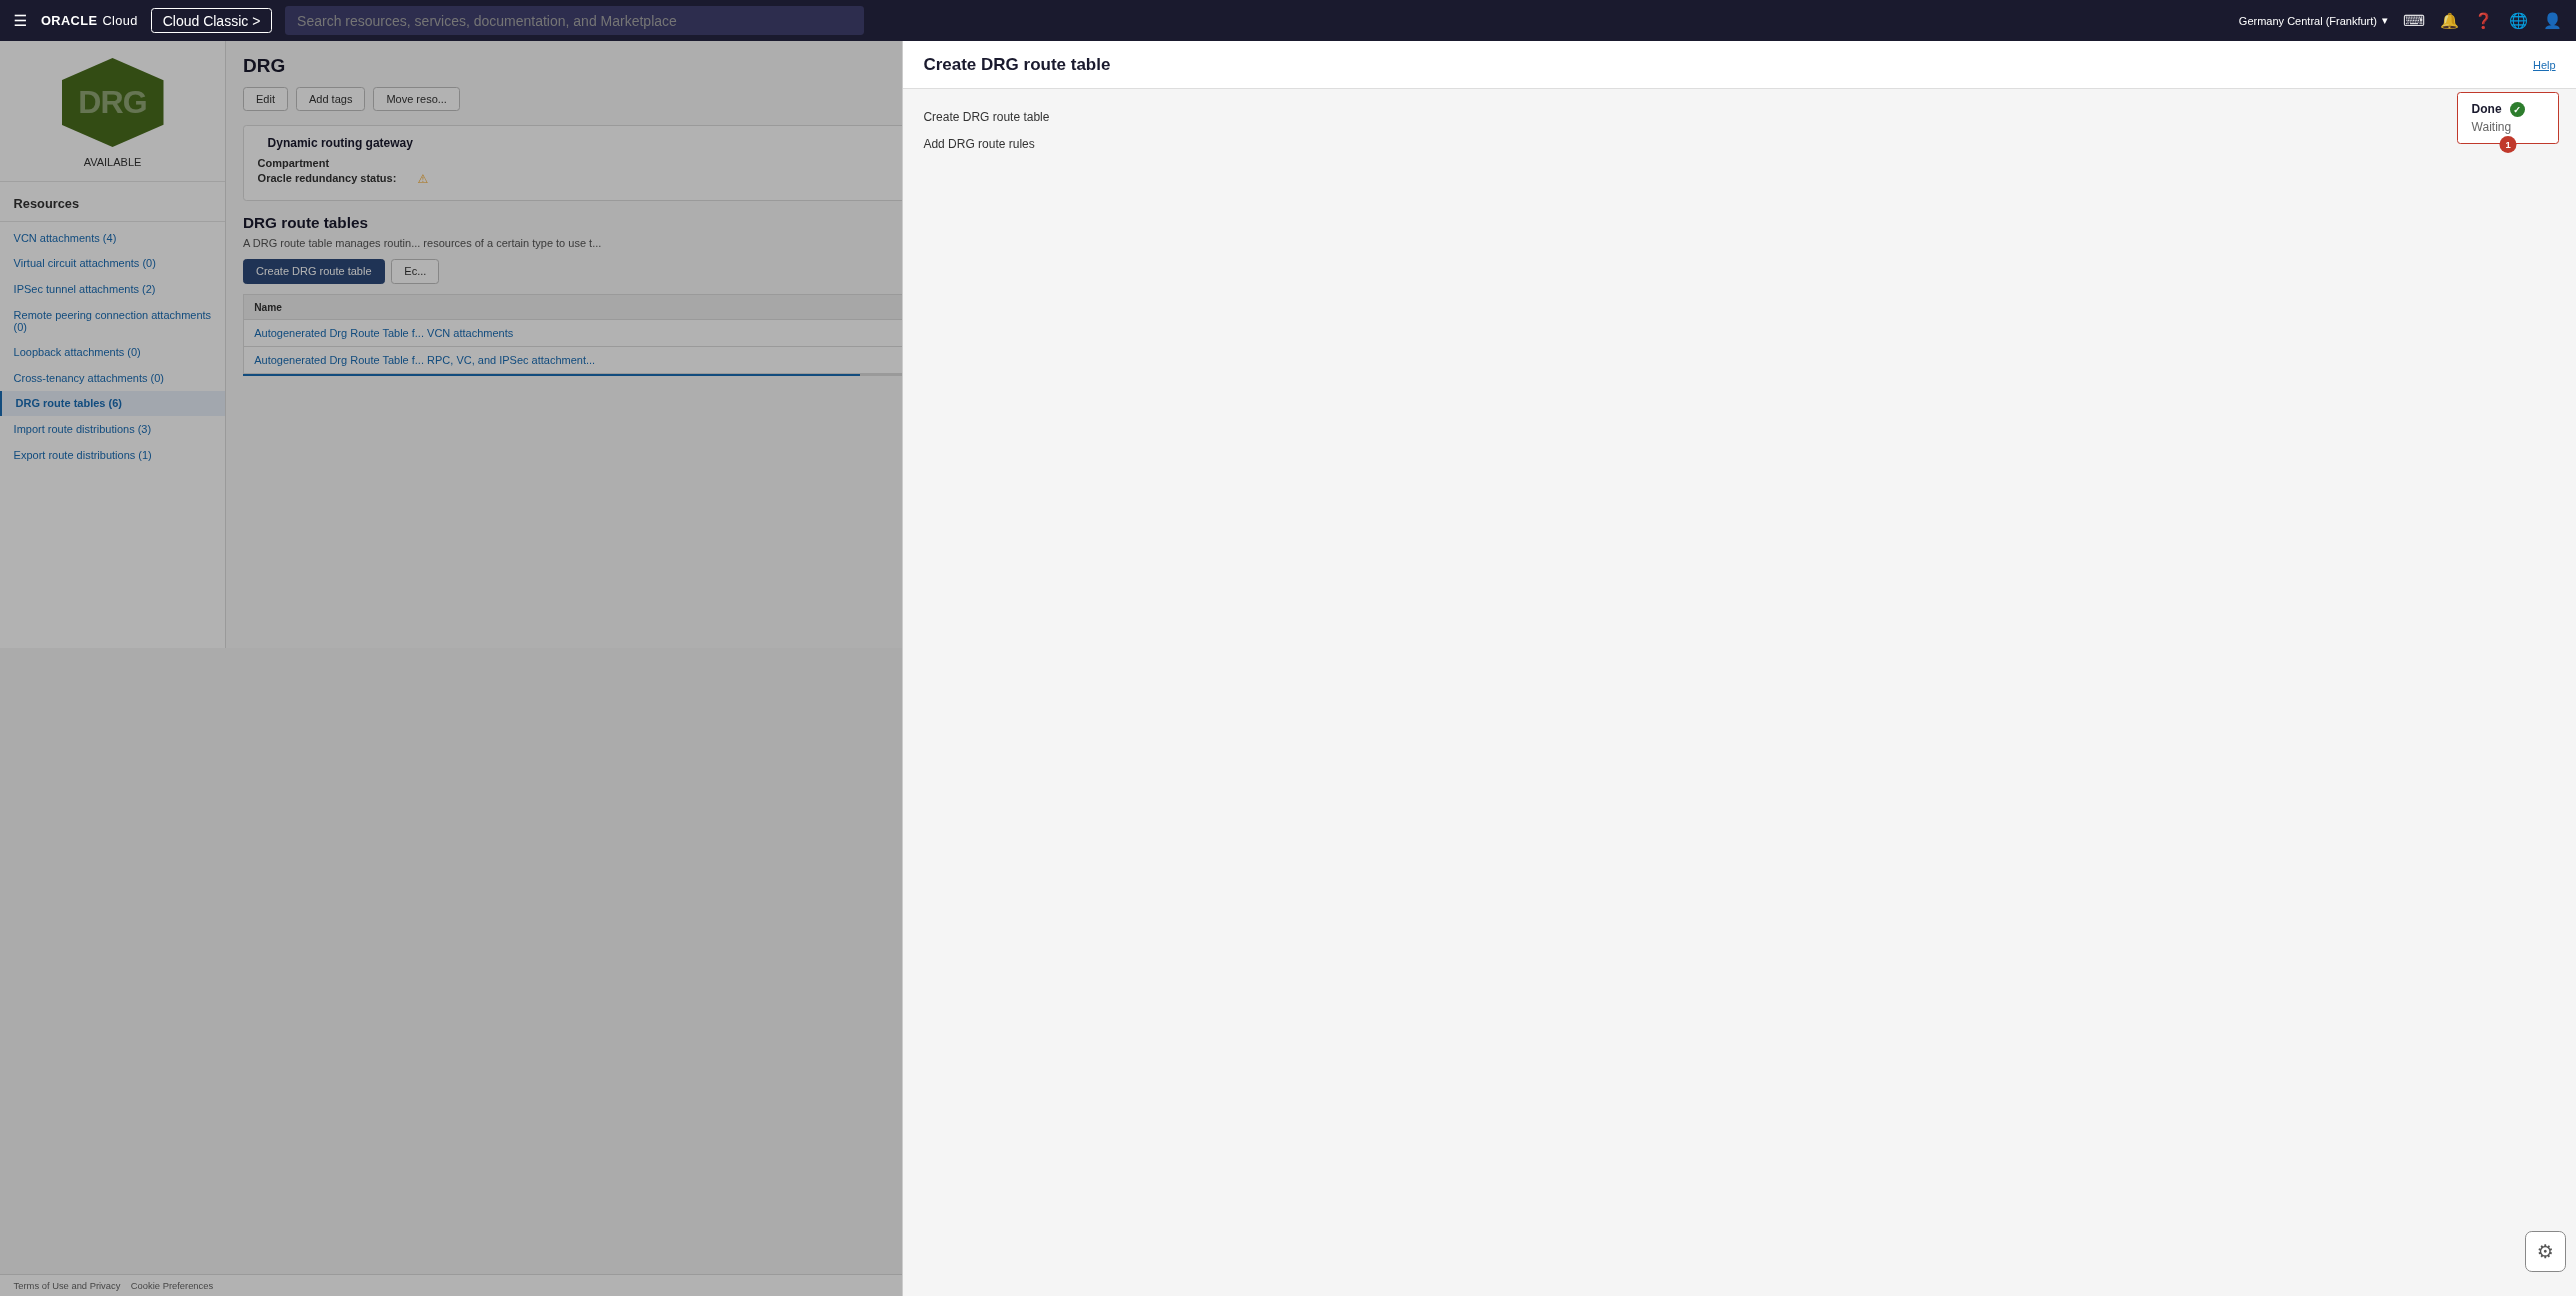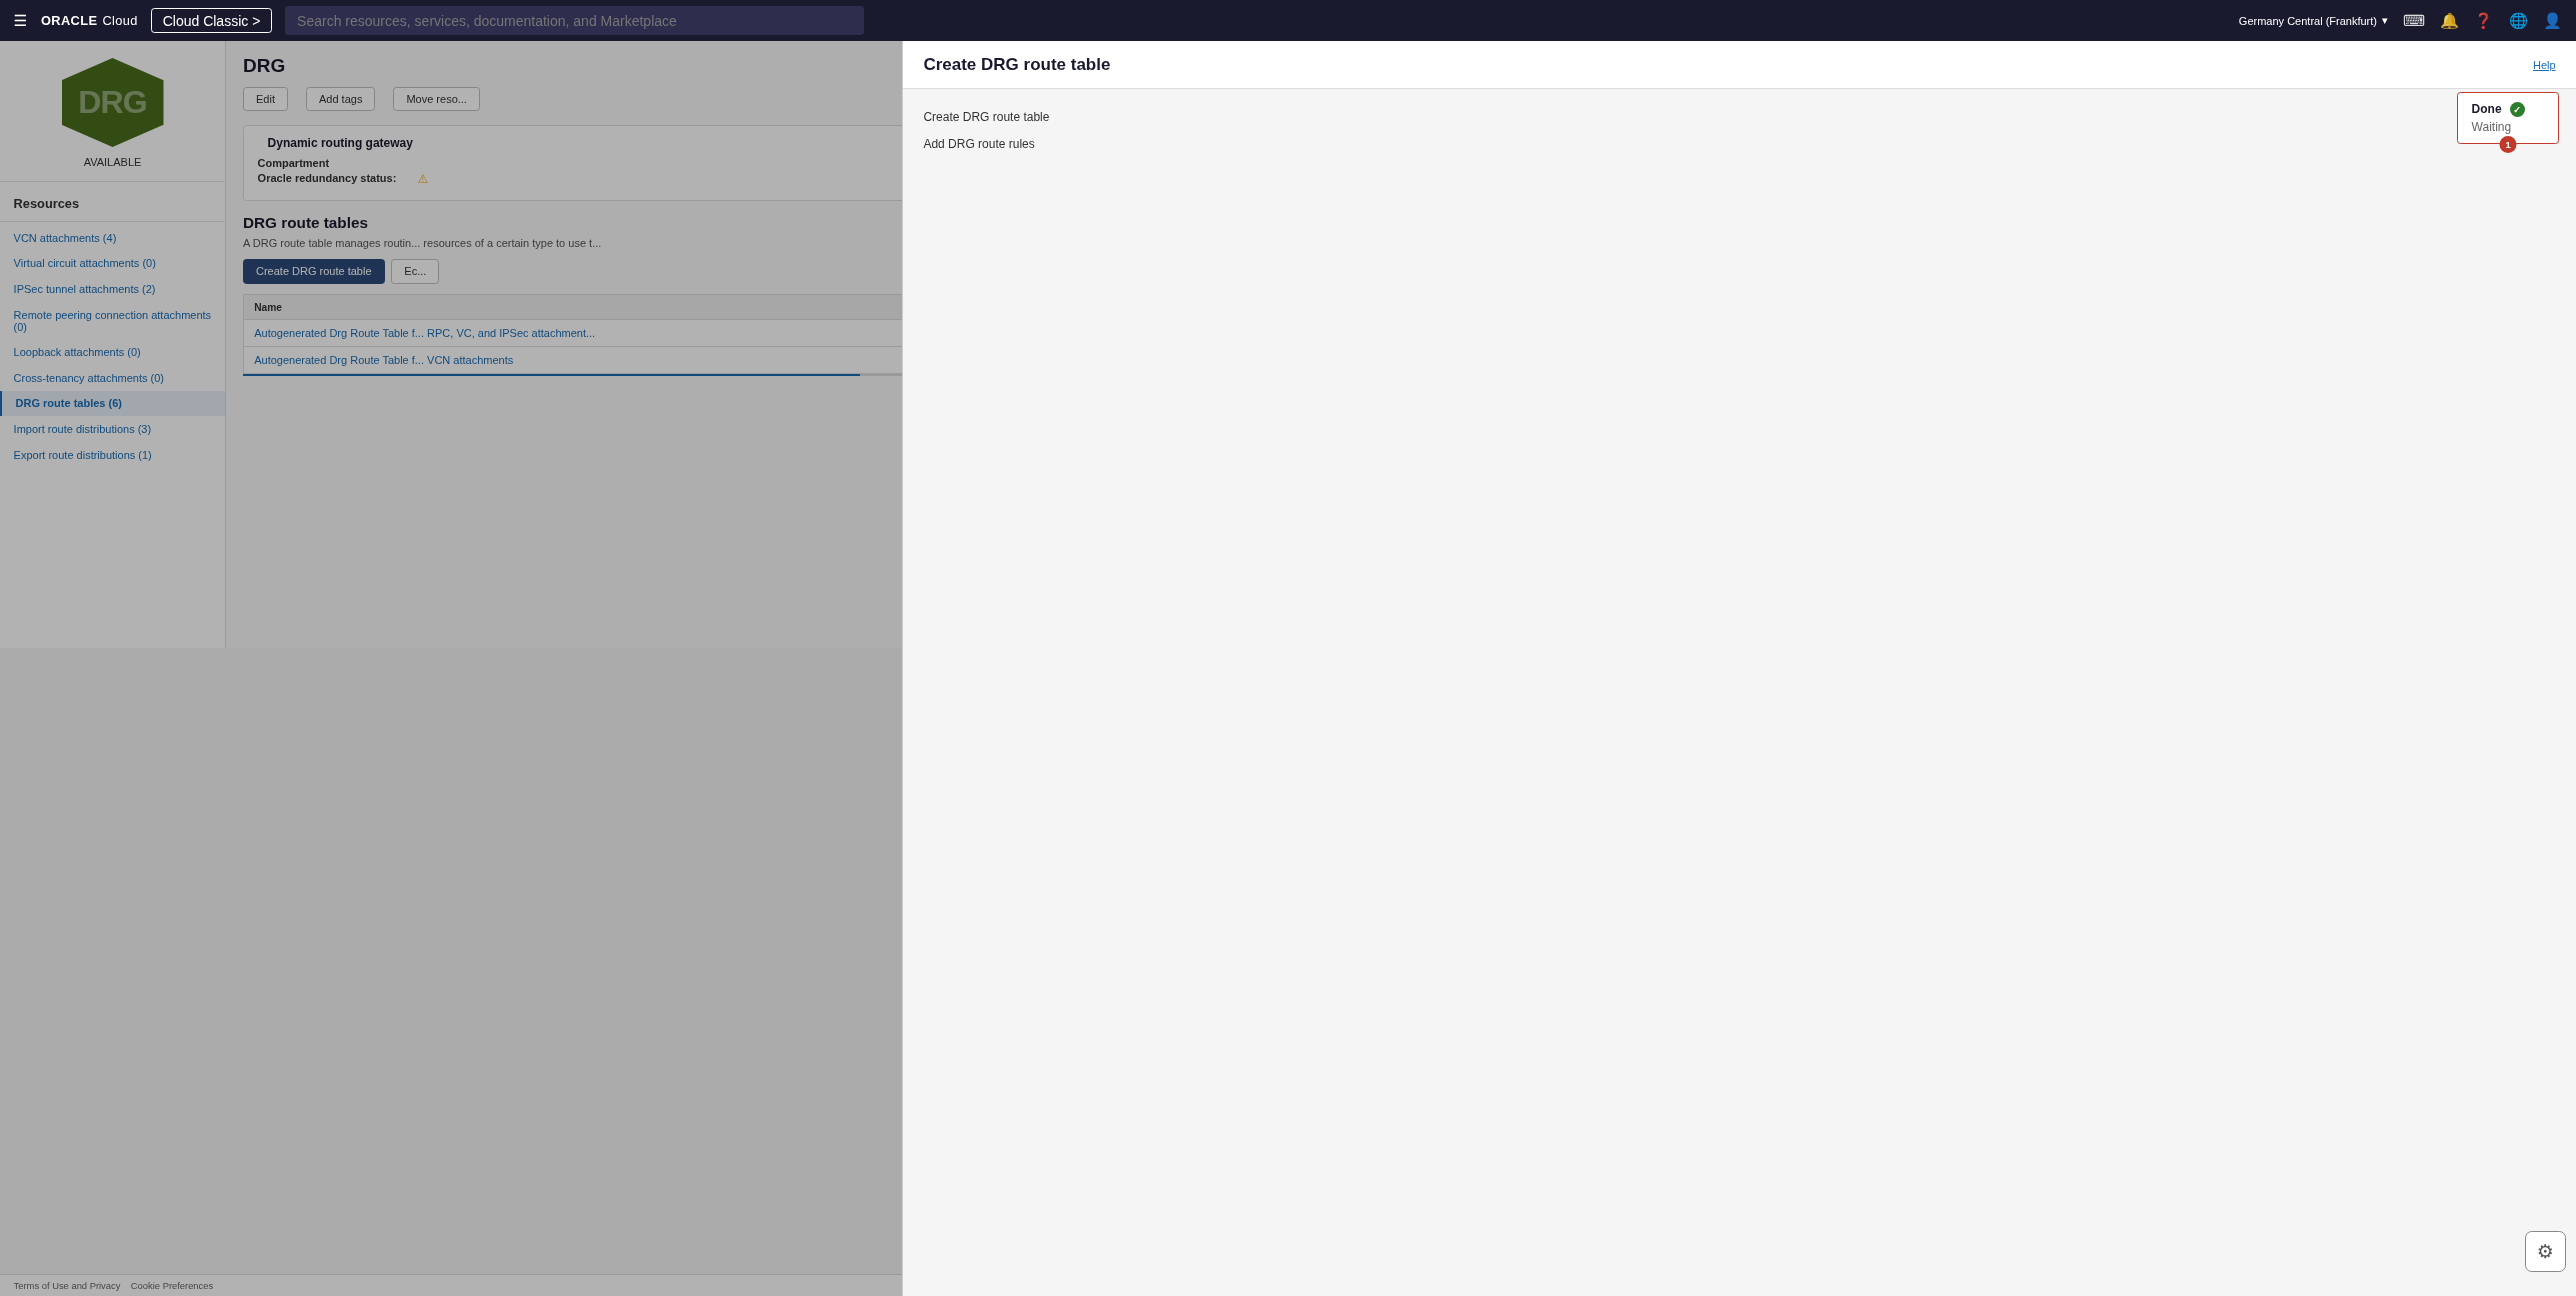--- a/index.html
+++ b/index.html
@@ -49,21 +49,21 @@
     .sidebar-divider { height: 0.9px; background: #e5e5e5; margin: 3.4px 0; }
     .sidebar-item {
       padding: 6.8px 13.6px; font-size: 11px; color: #1a6db5; cursor: pointer;
       display: block; text-decoration: none;
     }
     .sidebar-item.active { background: #e8f0fa; color: #1a6db5; font-weight: 600; border-left: 2.6px solid #1a6db5; }
 
     
     .content-area { flex: 1; overflow-y: auto; padding: 13.6px 17px; background: #f9f9f9; position: relative; }
     .page-title { font-size: 19px; font-weight: 600; color: #1a1a2e; margin-bottom: 10.2px; }
-    .action-buttons { display: flex; gap: 18px; margin-bottom: 13.6px; }
+    .action-buttons { display: flex; gap: 8px; margin-bottom: 13.6px; }
     .btn {
       padding: 5.1px 12px; border: 0.9px solid #c0c0c0; background: white;
       border-radius: 3.4px; cursor: pointer; font-size: 11px; color: #333;
     }
 
     .info-section { background: white; border: 0.9px solid #ddd; border-radius: 3.4px; padding: 10.2px 13.6px; margin-bottom: 13.6px; }
     .info-section h3 { font-size: 12px; font-weight: 600; color: #1a1a2e; margin-bottom: 6.8px; padding-left: 10px; }
     .info-row { display: flex; gap: 6.8px; font-size: 11px; margin-bottom: 3.4px; }
     .info-label { font-weight: 600; color: #333; min-width: 153px; }
     .warning-icon { color: #f5a623; font-size: 12px; }
@@ -202,24 +202,24 @@
 
     <div class="table-actions">
       <button class="btn-primary">Create DRG route table</button>
       <button class="btn">Ec...</button>
     </div>
 
     <div class="table-header">
       <span>Name</span>
     </div>
     <div class="table-row-item">
+      <a href="#">Autogenerated Drg Route Table f... VCN attachments</a>
+    </div>
+    <div class="table-row-item">
       <a href="#">Autogenerated Drg Route Table f... RPC, VC, and IPSec attachment...</a>
-    </div>
-    <div class="table-row-item">
-      <a href="#">Autogenerated Drg Route Table f... VCN attachments</a>
     </div>
 
     <div class="progress-bar-container">
       <div class="progress-bar-fill"></div>
     </div>
   </main>
 </div>
 
 <div class="overlay">
   <div style="width:451px; flex-shrink:0;"></div>

